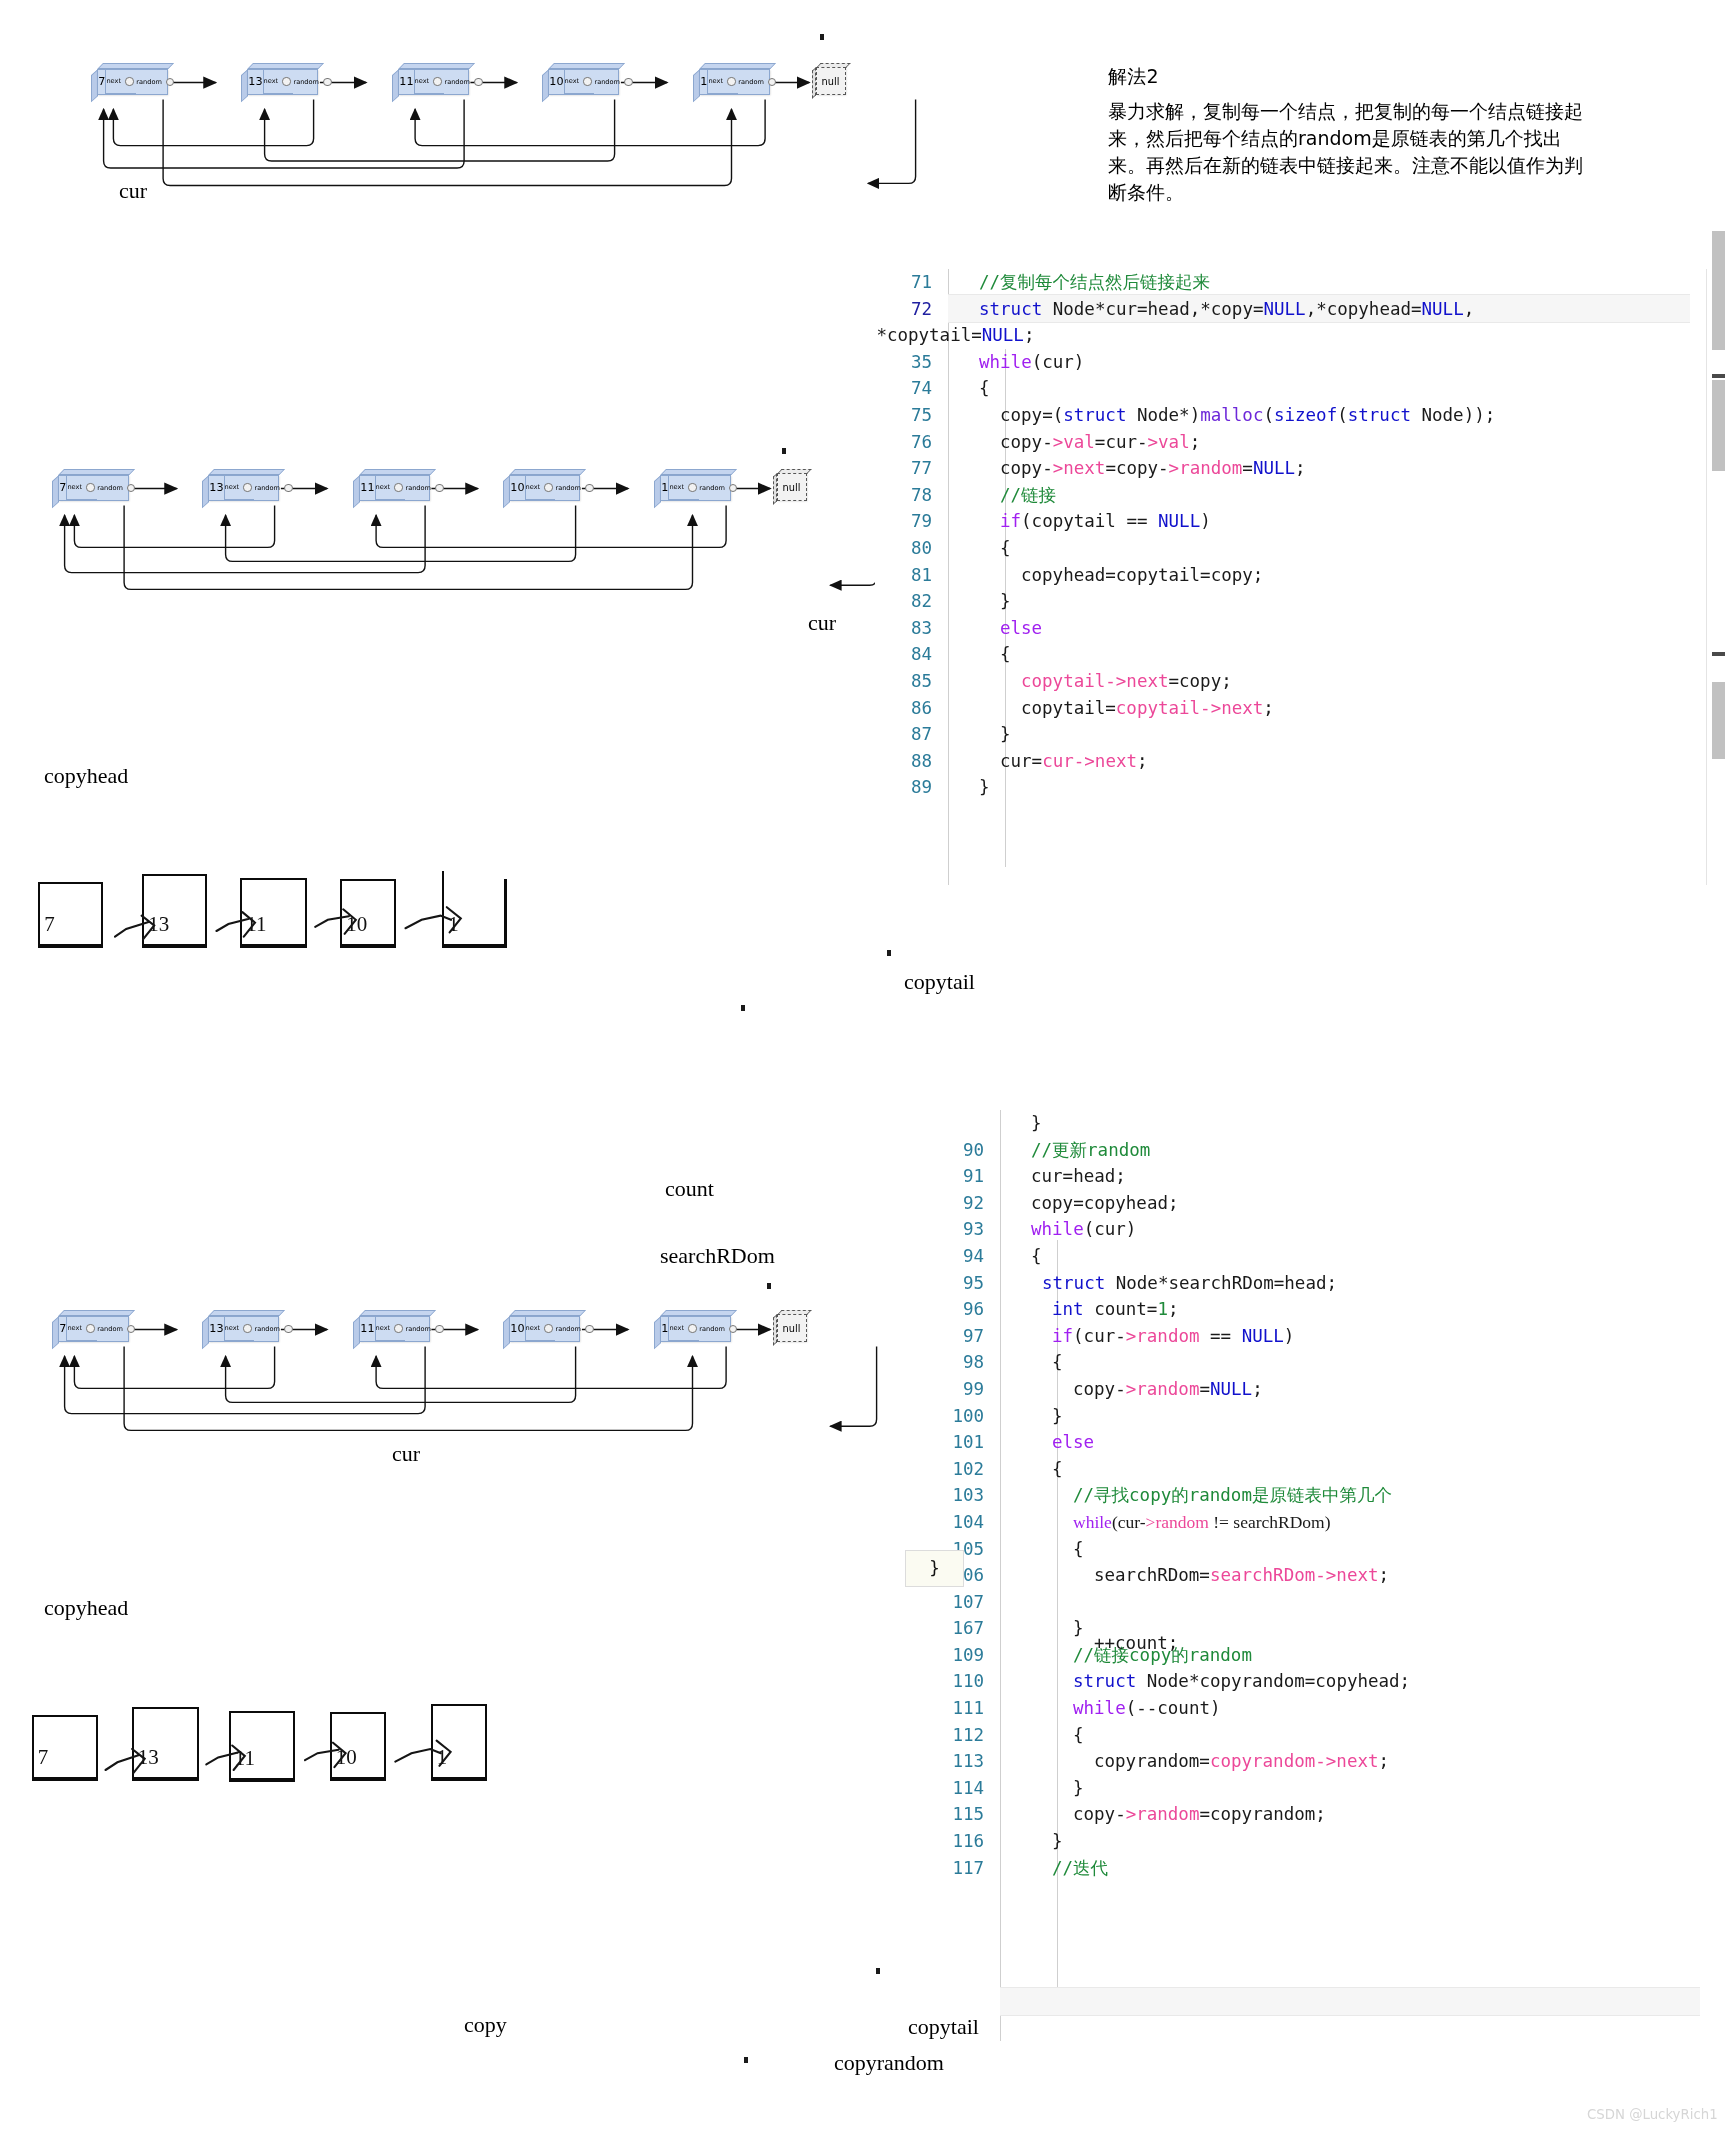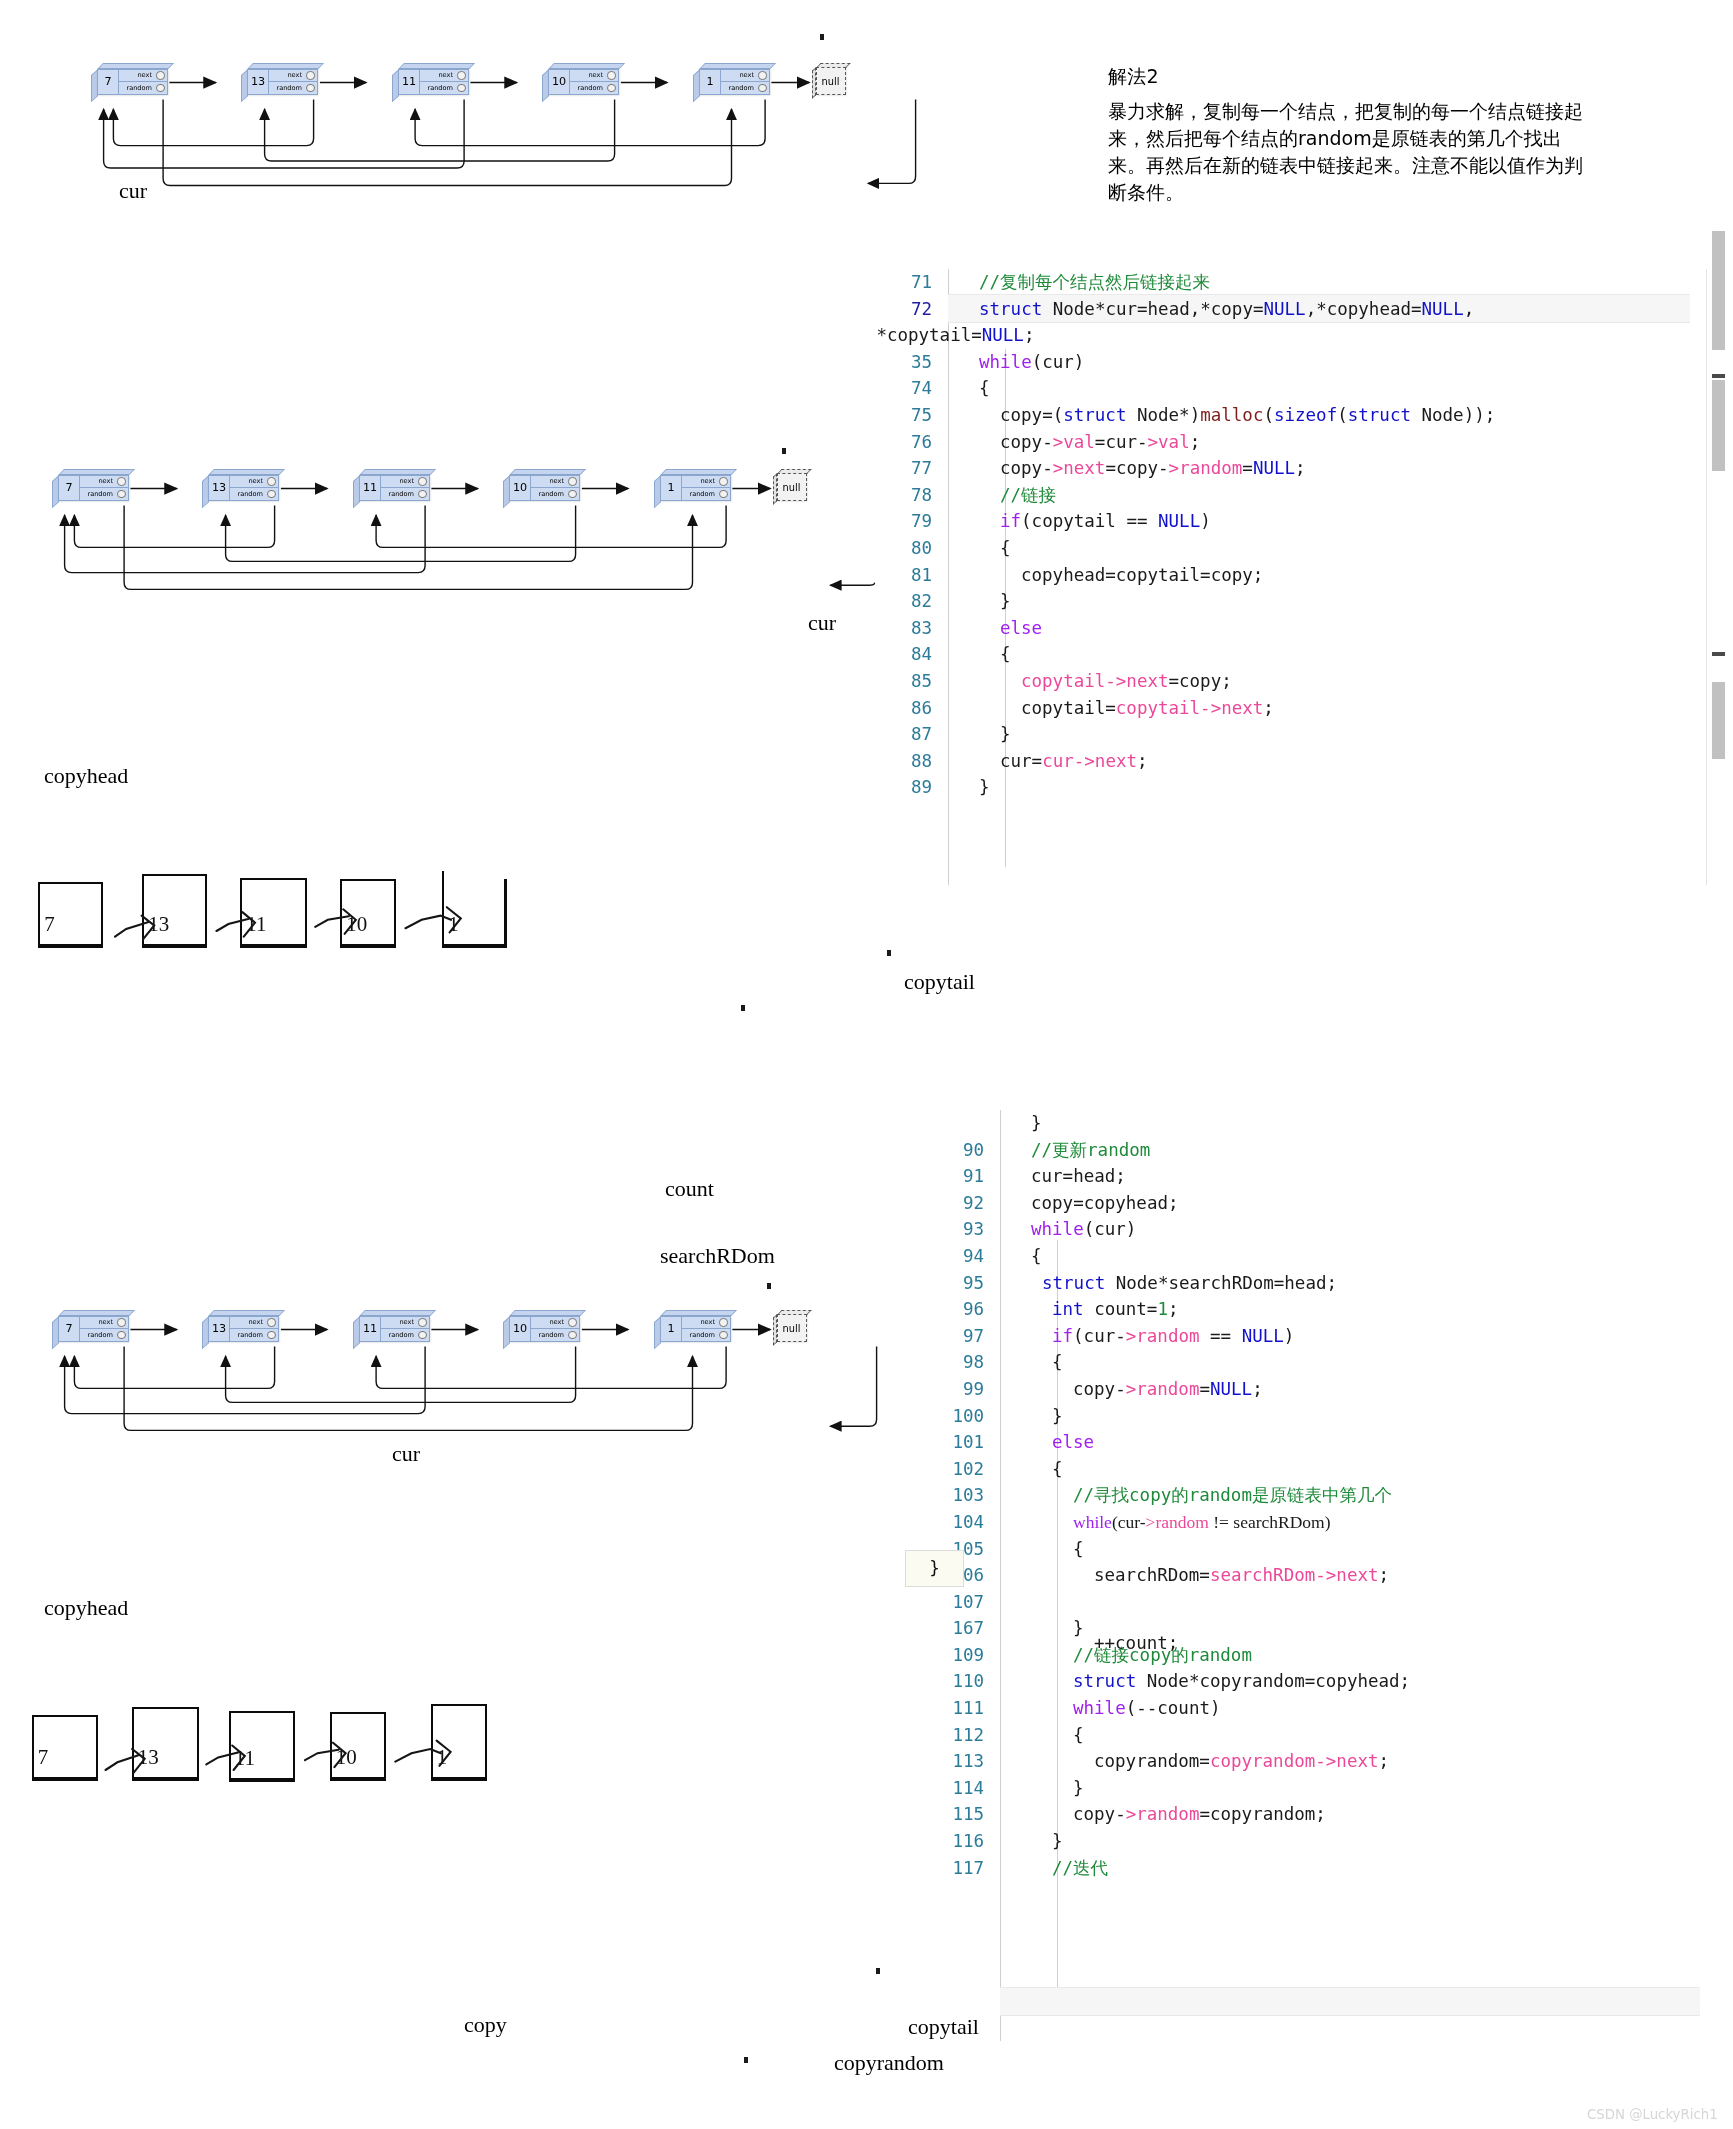--- a/index.html
+++ b/index.html
@@ -42,21 +42,21 @@
   .node3d .face {
     position:absolute; left:6.3px; top:5.6px; width:71px; height:26.6px;
     background:#cddcf2; border:0.7px solid #8ca7cf; box-sizing:border-box;
     display:flex; box-shadow:1.4px 1.4px 2.1px rgba(0,0,0,0.22);
   }
   .node3d .val {
     width:19.6px; display:flex; align-items:center; justify-content:center;
     font-family:"DejaVu Sans", sans-serif; font-size:11.2px; color:#000;
     border-right:0.7px solid #8ca7cf;
   }
-  .node3d .fields { flex:1; display:flex; flex-direction:column; }
+  .node3d .fields { flex:1; display:flex; }
   .node3d .fld {
     flex:1; display:flex; align-items:center; justify-content:flex-end;
     padding-right:2.8px; font-family:"DejaVu Sans", sans-serif;
     font-size:6.6px; color:#000; position:relative;
   }
   .node3d .fld:first-child { border-bottom:0.7px solid #8ca7cf; }
   .node3d .fld .nm { margin-right:4.2px; }
   .node3d .dot {
     width:6.3px; height:6.3px; border-radius:50%;
     background:#f2f2f2; border:0.7px solid #777;
@@ -108,21 +108,21 @@
     position:absolute; left:0; width:57px; text-align:right;
     color:#2b7b99; font-family:"DejaVu Sans Mono", monospace; font-size:17.5px;
   }
   .cln.b72 { color:#2020a0; }
   .ctxt { position:absolute; left:83px; color:#1a1a1a; }
 
   .k-kw   { color:#a020f0; }      
   .k-type { color:#1111cc; }      
   .k-null { color:#1111cc; }      
   .k-mem  { color:#ec4899; }      
-  .k-fn   { color:#7f1d1d; }      
+  .k-fn   { color:#6d28d9; }      
   .k-cm   { color:#1f8a3a; }      
   .k-num  { color:#1f8a3a; }
 
   .hl-line {
     position:absolute; left:73px; height:26.6px;
     background:#f6f6f6; border-top:0.7px solid #e9e9e9; border-bottom:0.7px solid #e9e9e9;
   }
   .guide { position:absolute; width:0.7px; background:#cfcfcf; }
 
   

